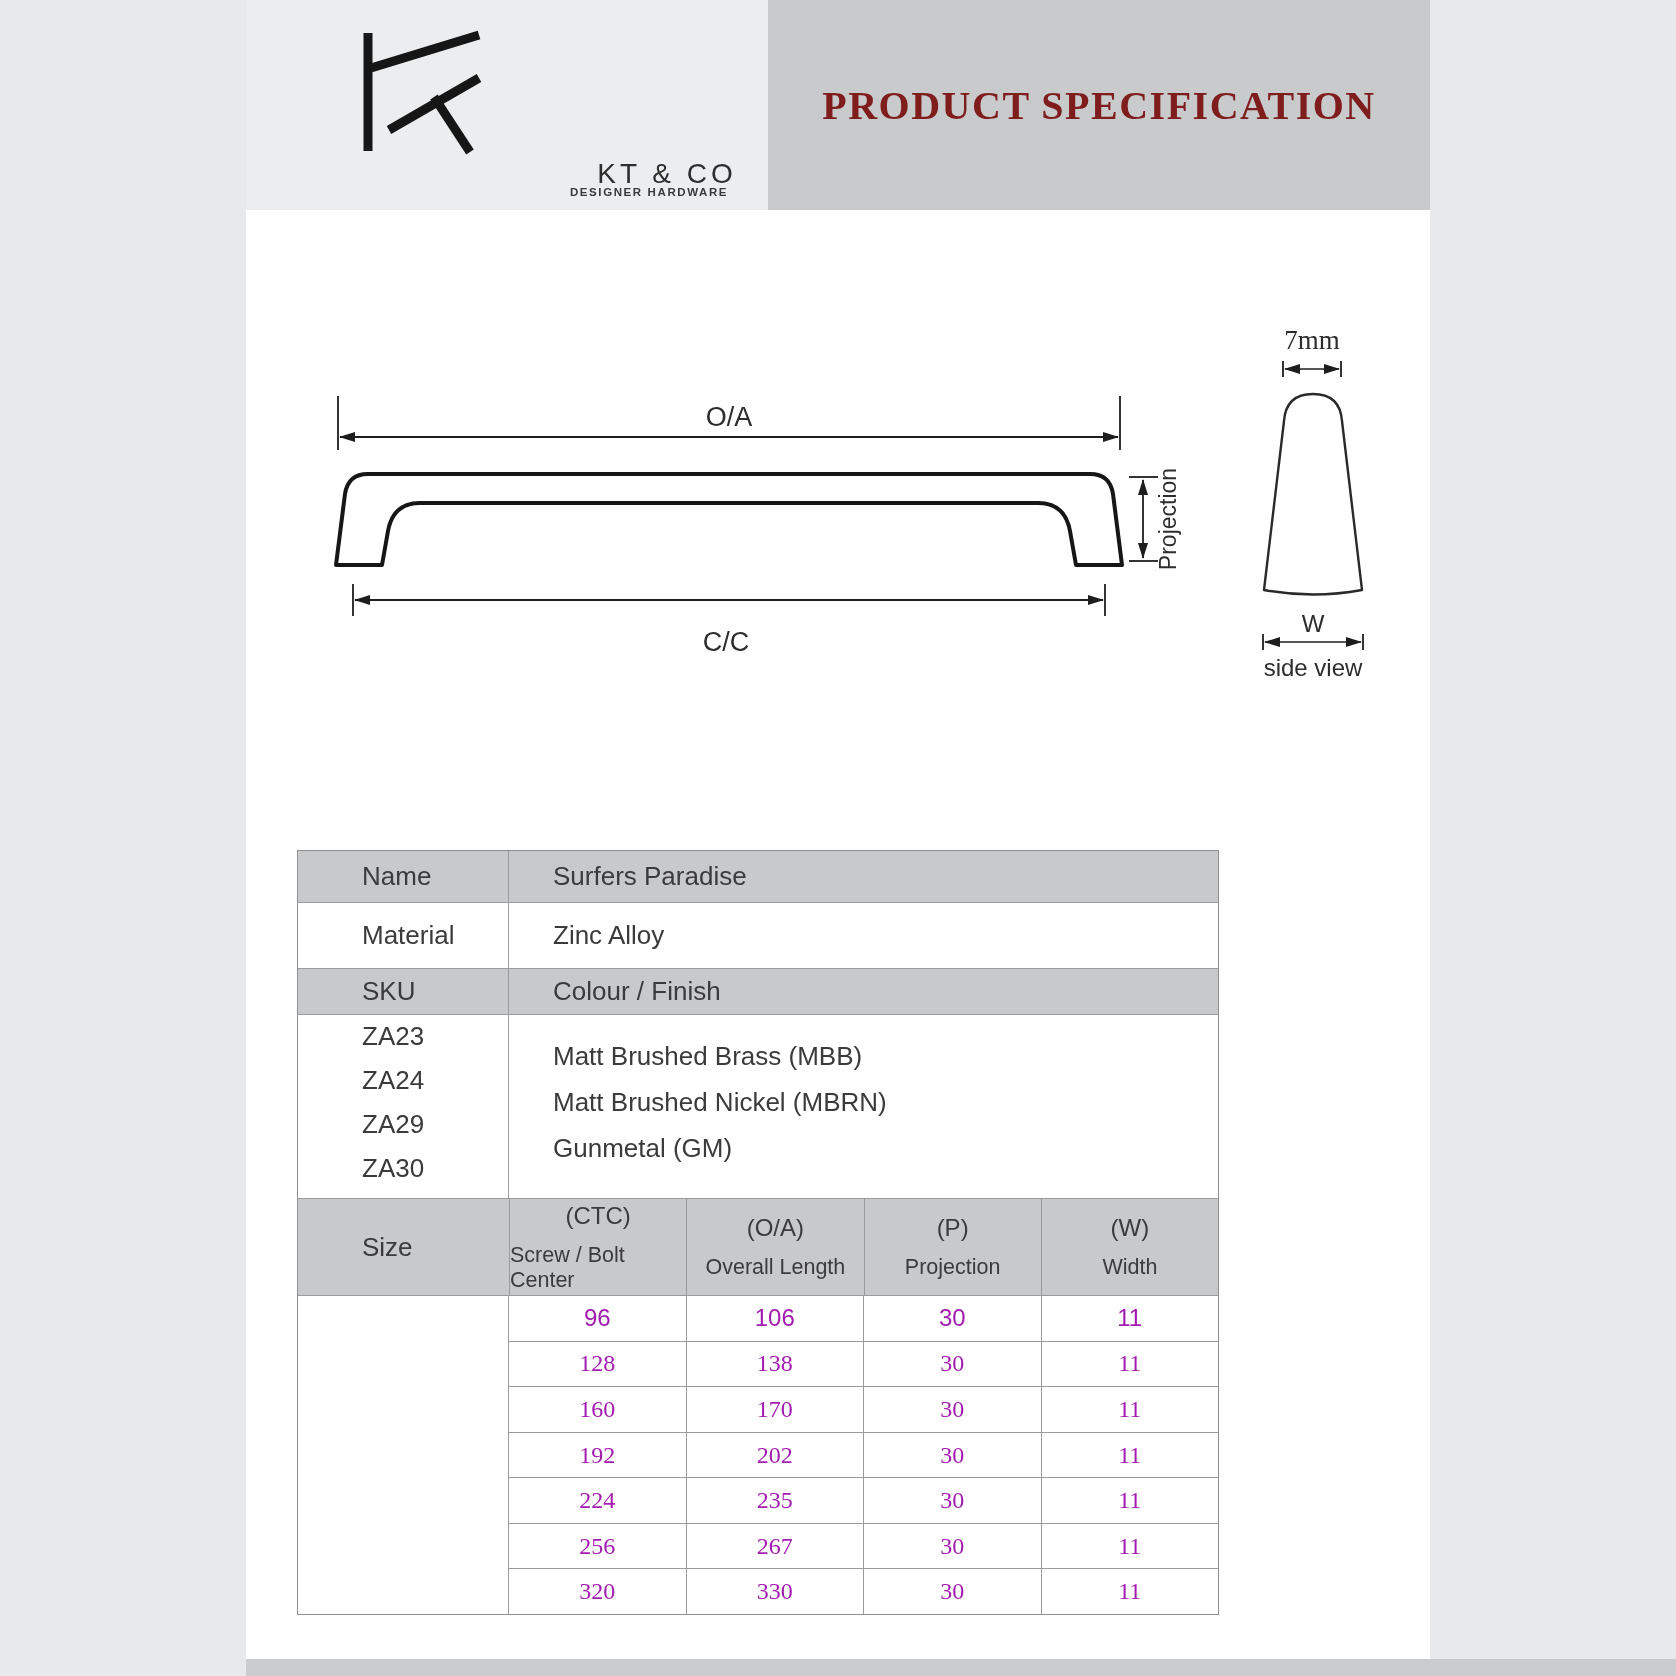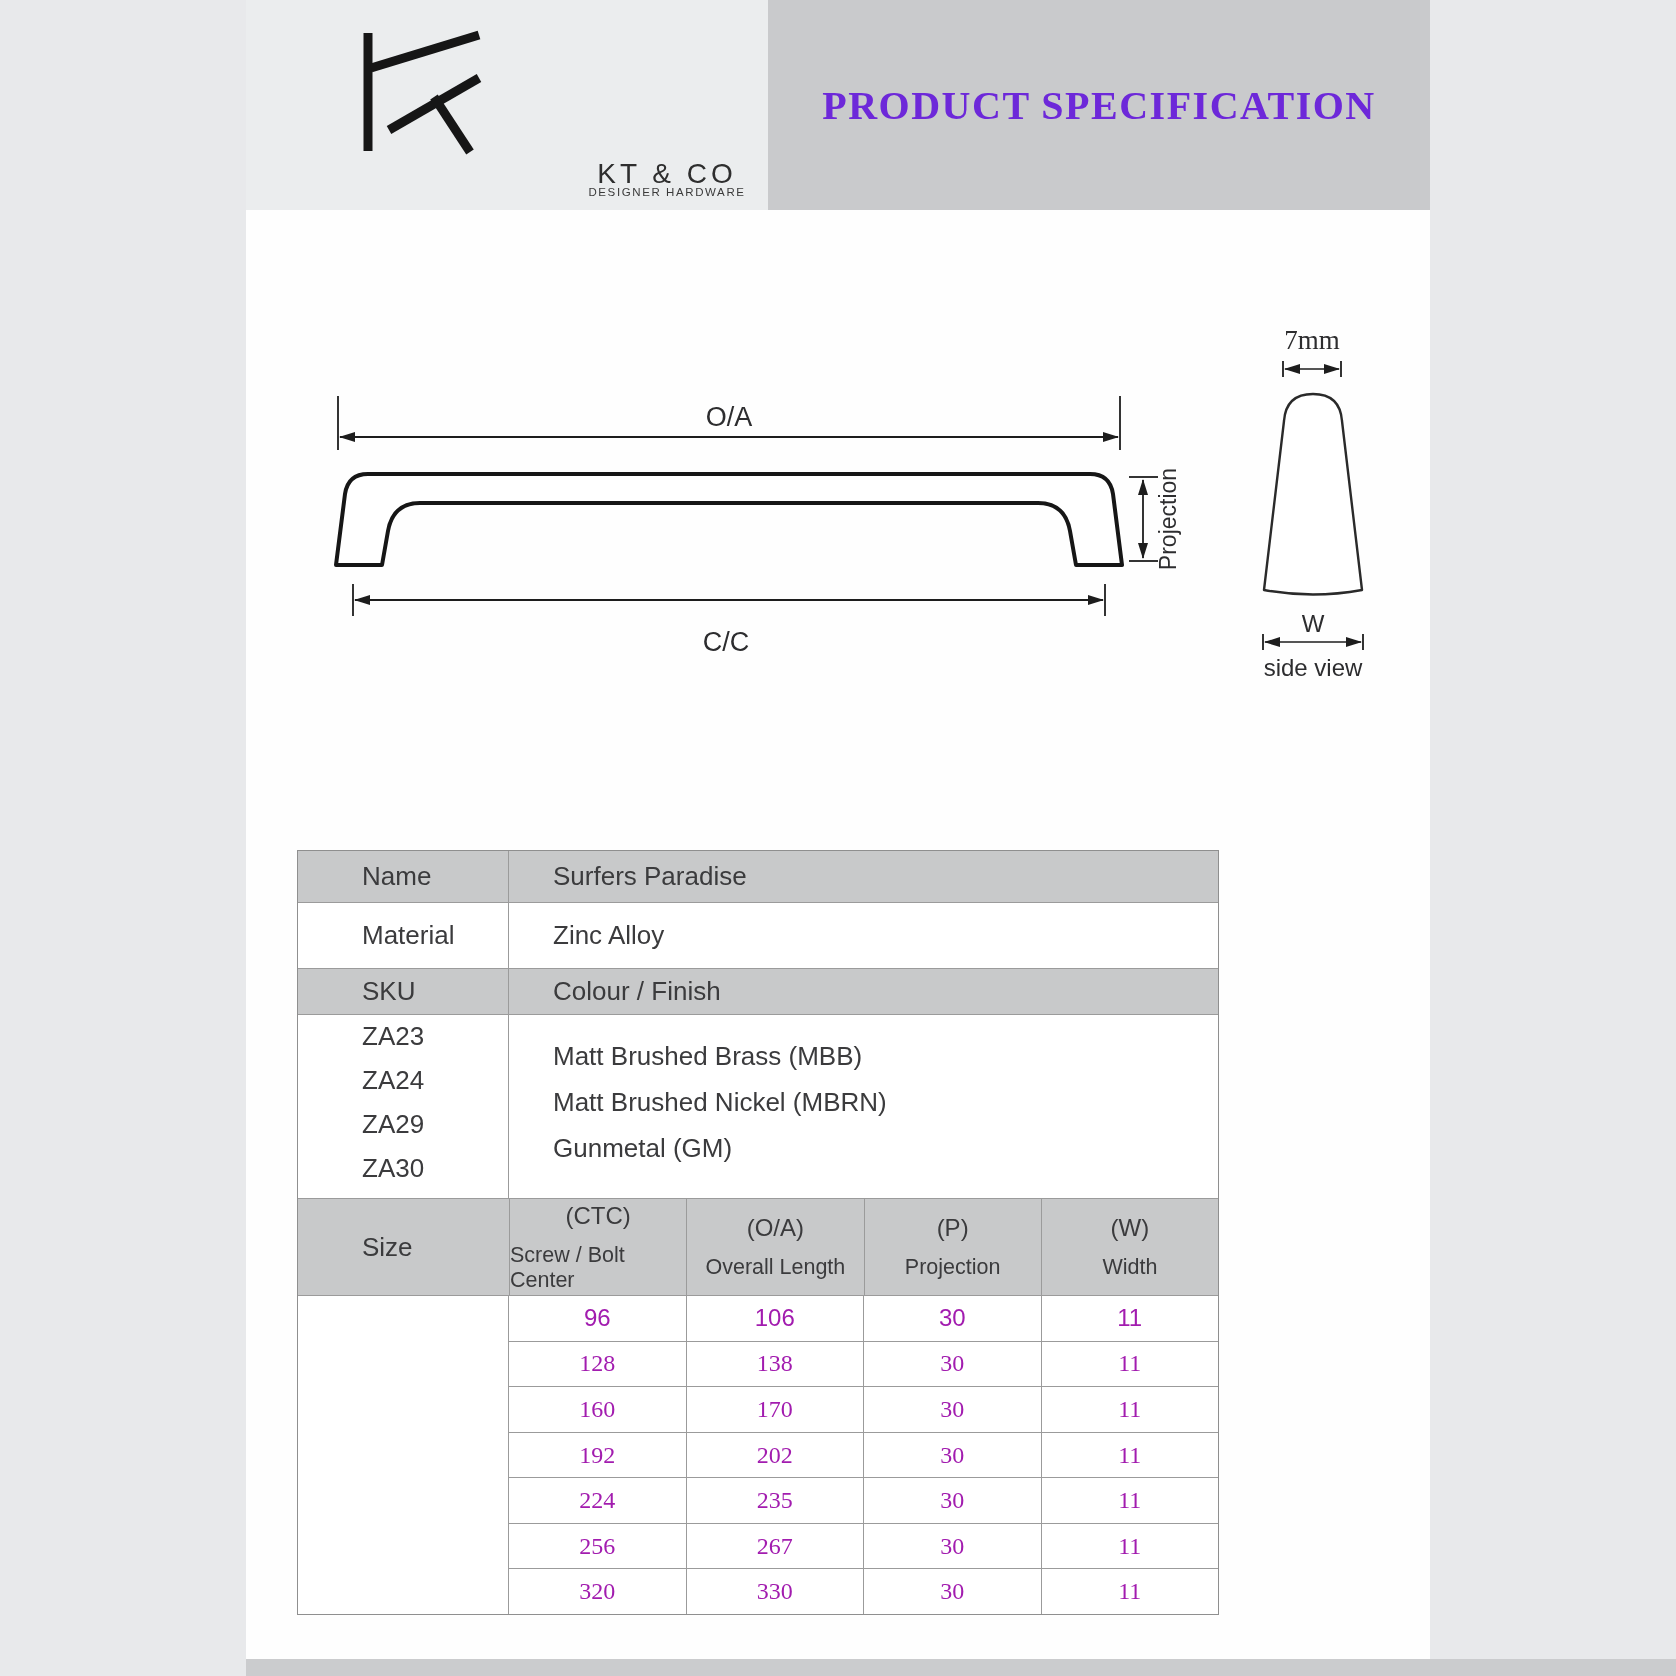--- a/index.html
+++ b/index.html
@@ -2,25 +2,25 @@
 <html><head>
 <meta charset="utf-8">
 <style>
   html,body{margin:0;padding:0;}
   body{width:1676px;height:1676px;background:#e8e9eb;font-family:"Liberation Sans",sans-serif;color:#3b3b3d;}
   .page{position:relative;width:1676px;height:1676px;overflow:hidden;background:#e8e9eb;}
 
   
   .logo-strip{position:absolute;left:246px;top:0;width:522px;height:212px;background:#ebedee;}
   .title-box{position:absolute;left:768px;top:0;width:662px;height:210px;background:#c9cacc;display:flex;align-items:center;justify-content:center;}
-  .title-box h1{margin:0;font-family:"Liberation Serif",serif;font-weight:700;font-size:40px;letter-spacing:1.5px;color:#6d28d9;}
+  .title-box h1{margin:0;font-family:"Liberation Serif",serif;font-weight:700;font-size:40px;letter-spacing:1.5px;color:#7f1d1d;}
 
   
   .logo-text{position:absolute;left:341px;top:158px;width:160px;text-align:center;font-size:28px;letter-spacing:4px;color:#2e2e2e;font-weight:400;}
-  .logo-subtext{position:absolute;left:341px;top:186px;width:160px;text-align:center;font-size:11.5px;letter-spacing:1.6px;color:#3a3a3a;font-weight:400;}
+  .logo-subtext{position:absolute;left:323px;top:186px;width:160px;text-align:center;font-size:11.5px;letter-spacing:1.6px;color:#3a3a3a;font-weight:700;}
 
   
   .sheet{position:absolute;left:246px;top:210px;width:1184px;height:1449px;background:#fefefe;}
   .footer-strip{position:absolute;left:246px;top:1659px;width:1430px;height:17px;background:#cbccce;}
 
   
   .drawing{position:absolute;left:280px;top:300px;}
   .drawing text{font-family:"Liberation Sans",sans-serif;fill:#2d2d2f;}
   .drawing .serif{font-family:"Liberation Serif",serif;}
 

